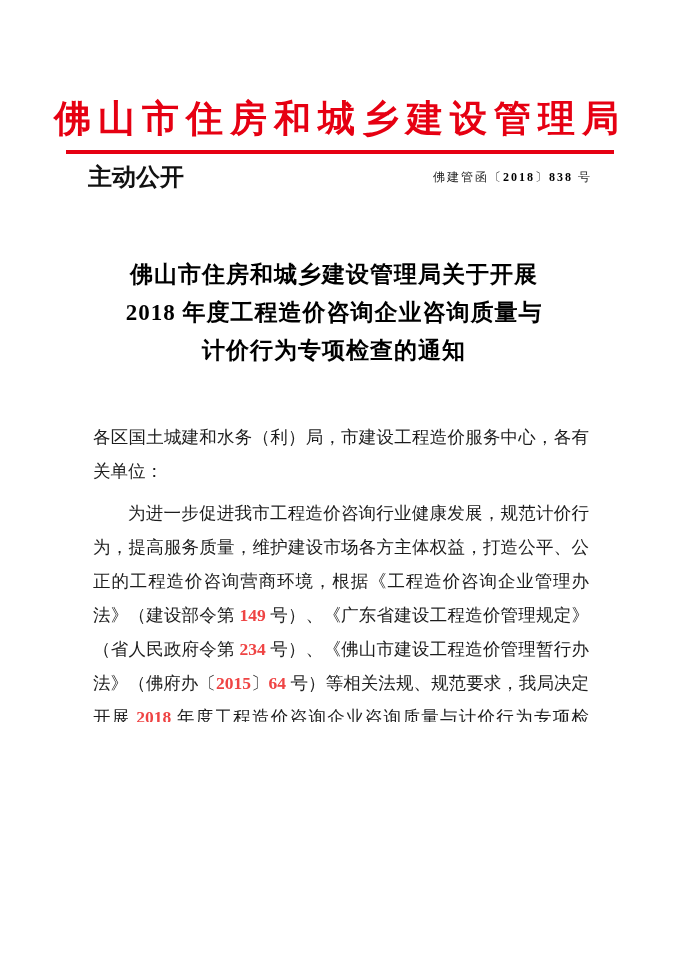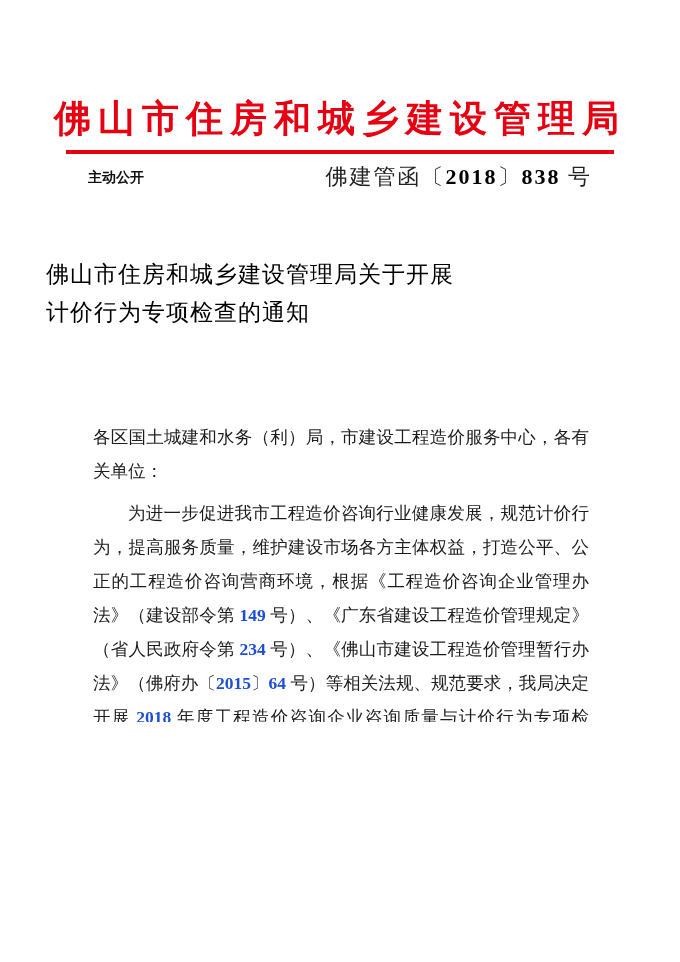--- a/index.html
+++ b/index.html
@@ -47,60 +47,60 @@
     left: 88px;
     width: 504px;
     display: flex;
     justify-content: space-between;
     align-items: center;
     line-height: 28px;
   }
   .disclosure {
     font-family: "Liberation Sans", sans-serif;
     font-weight: bold;
-    font-size: 14px;
+    font-size: 24px;
     color: #111;
   }
   .doc-number {
     font-family: "Liberation Serif", serif;
-    font-size: 22px;
+    font-size: 12px;
     letter-spacing: 2px;
     color: #222;
   }
   .doc-number b { font-weight: bold; color: #000; }
   
   .doc-title {
     position: absolute;
     top: 256px;
-    left: 46px;
+    left: 28px;
     right: 40px;
-    text-align: left;
+    text-align: center;
     font-family: "Liberation Serif", serif;
-    font-weight: normal;
+    font-weight: bold;
     font-size: 23px;
     line-height: 38px;
     letter-spacing: 1px;
     color: #000;
   }
   
   .doc-body {
     position: absolute;
     top: 412px;
     left: 85px;
     width: 512px;
     font-family: "Liberation Serif", serif;
     font-size: 17.5px;
     line-height: 34px;
     text-align: justify;
     word-break: break-all;
     color: #1c1c1c;
   }
   .doc-body p { margin: 8px; }
   .doc-body p.indent { text-indent: 2em; }
-  .doc-body b { font-weight: bold; color: #1d4ed8; }
+  .doc-body b { font-weight: bold; color: #ef4444; }
   
   .bottom-rule {
     position: absolute;
     top: 896px;
     left: 78px;
     width: 544px;
     height: 7px;
     background: linear-gradient(
       to bottom,
       var(--red, #e60012) 0px, var(--red, #e60012) 2px,
@@ -118,20 +118,21 @@
 
   <div class="header-rule"></div>
 
   <div class="meta-row">
     <span class="disclosure">主动公开</span>
     <span class="doc-number">佛建管函〔<b>2018</b>〕<b>838</b> 号</span>
   </div>
 
   <div class="doc-title">
       <div>佛山市住房和城乡建设管理局关于开展</div>
+      <div>2018 年度工程造价咨询企业咨询质量与</div>
       <div>计价行为专项检查的通知</div>
     </div>
 
   <div class="doc-body">
       <p>各区国土城建和水务（利）局，市建设工程造价服务中心，各有关单位：</p>
       <p class="indent">为进一步促进我市工程造价咨询行业健康发展，规范计价行为，提高服务质量，维护建设市场各方主体权益，打造公平、公正的工程造价咨询营商环境，根据《工程造价咨询企业管理办法》（建设部令第 <b>149</b> 号）、《广东省建设工程造价管理规定》（省人民政府令第 <b>234</b> 号）、《佛山市建设工程造价管理暂行办法》（佛府办〔<b>2015</b>〕<b>64</b> 号）等相关法规、规范要求，我局决定开展 <b>2018</b> 年度工程造价咨询企业咨询质量与计价行为专项检查。</p>
     </div>
 
   <div class="bottom-rule"></div>
 

